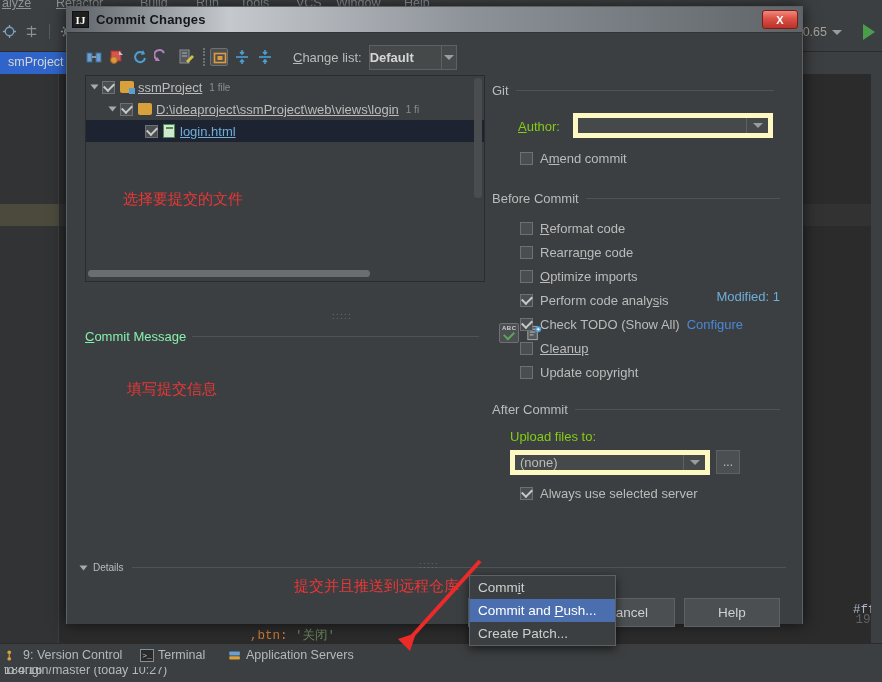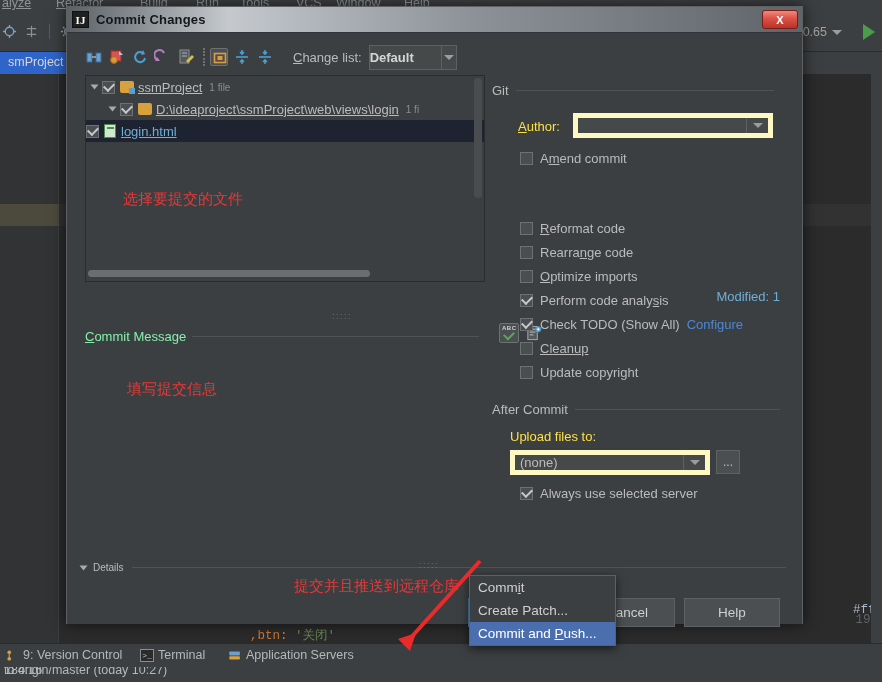--- a/index.html
+++ b/index.html
@@ -212,21 +212,21 @@
   .cm-text {
     position:absolute; left:2px; top:4px; font-size:13px;
     color:#b9c8d8; background:#2f4f7f; padding:0 1px;
   }
 
   
   .sec-head { position:absolute; display:flex; align-items:center; }
   .sec-head .t { font-size:13px; color:#bbbbbb; white-space:nowrap; }
   .sec-head .rule { height:1px; background:#4f5355; margin-left:7px; }
 
-  .field-lbl { position:absolute; font-size:13px; color:#fde047; white-space:nowrap; }
+  .field-lbl { position:absolute; font-size:13px; color:#84cc16; white-space:nowrap; }
   .field-lbl u { text-decoration:underline; }
 
   .txt-combo {
     position:absolute; background:#45494a; border:5px solid #fef9c3; display:flex; align-items:center;
   }
   .txt-combo .val { flex:1; padding-left:5px; font-size:13px; color:#bbbbbb; }
   .txt-combo .arr { width:22px; height:100%; border-left:1px solid #5e6163;
     display:flex; align-items:center; justify-content:center; }
   .cbtn-dots {
     position:absolute; width:24px; height:24px; background:#4b4f51; border:1px solid #5e6163;
@@ -451,21 +451,21 @@
         <span class="t-name">ssmProject</span>
         <span class="t-cnt">1 file</span>
       </div>
       <div class="tree-row" style="padding-left:24px;">
         <span class="tri"></span>
         <span class="cbx on"></span>
         <span class="fol"></span>
         <span class="t-name">D:\ideaproject\ssmProject\web\views\login</span>
         <span class="t-cnt">1 fi</span>
       </div>
-      <div class="tree-row sel" style="align-items:center;">
+      <div class="tree-row sel" style="padding-left:59px;align-items:center;">
         <span class="cbx on"></span>
         <span class="fil"></span>
         <span class="t-name link">login.html</span>
       </div>
       <div class="tree-hscroll">
           <span class="thumb"></span>
         </div>
       <div class="tree-vscroll"></div>
     </div>
 
@@ -503,20 +503,24 @@
       <span class="val"></span>
       <span class="arr">
           <span class="dnarrow"></span>
         </span>
     </div>
     <div class="chk-row" style="left:453px; top:118px;">
       <span class="cbx"></span>
       <span>A<u>m</u>end commit</span>
     </div>
 
+    <div class="sec-head" style="left:425px; top:158px; width:288px;">
+      <span class="t">Before Commit</span>
+      <span class="rule" style="width:200px;"></span>
+    </div>
     <div class="chk-row" style="left:453px; top:188px;">
       <span class="cbx"></span>
       <span><u>R</u>eformat code</span>
     </div>
     <div class="chk-row" style="left:453px; top:212px;">
       <span class="cbx"></span>
       <span>Rearra<u>n</u>ge code</span>
     </div>
     <div class="chk-row" style="left:453px; top:236px;">
       <span class="cbx"></span>
@@ -573,24 +577,24 @@
     <div class="btn" style="left:512px; top:565px; width:96px;">Cancel</div>
     <div class="btn" style="left:617px; top:565px; width:96px;">Help</div>
 
   </div>
 </div>
 
 <div class="popup">
   <div class="pitem">
     <span>Comm<u>i</u>t</span>
   </div>
+  <div class="pitem hl">
+    <span>Commit and <u>P</u>ush...</span>
+  </div>
   <div class="pitem">
     <span>Create Patch...</span>
-  </div>
-  <div class="pitem hl">
-    <span>Commit and <u>P</u>ush...</span>
   </div>
 </div>
 
 <svg id="arrow-svg" viewBox="0 0 120 110">
   <line x1="100" y1="6" x2="26" y2="88" stroke="#ec2a2a" stroke-width="4"></line>
   <polygon points="30,96 18,84 36,78" fill="#ec2a2a"></polygon>
 </svg>
 
 </body></html>

